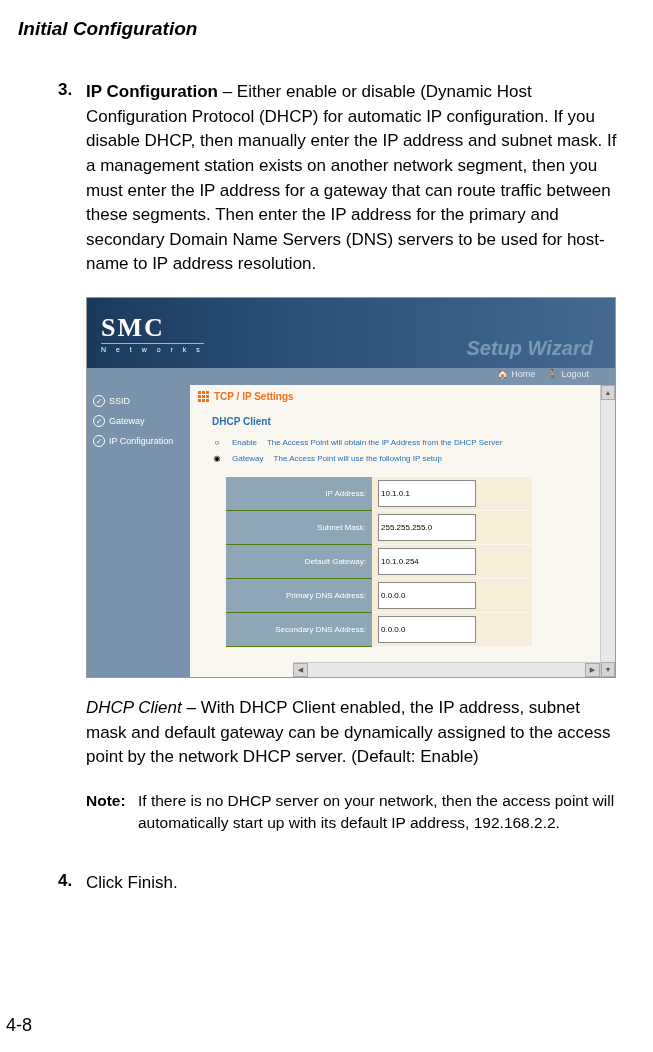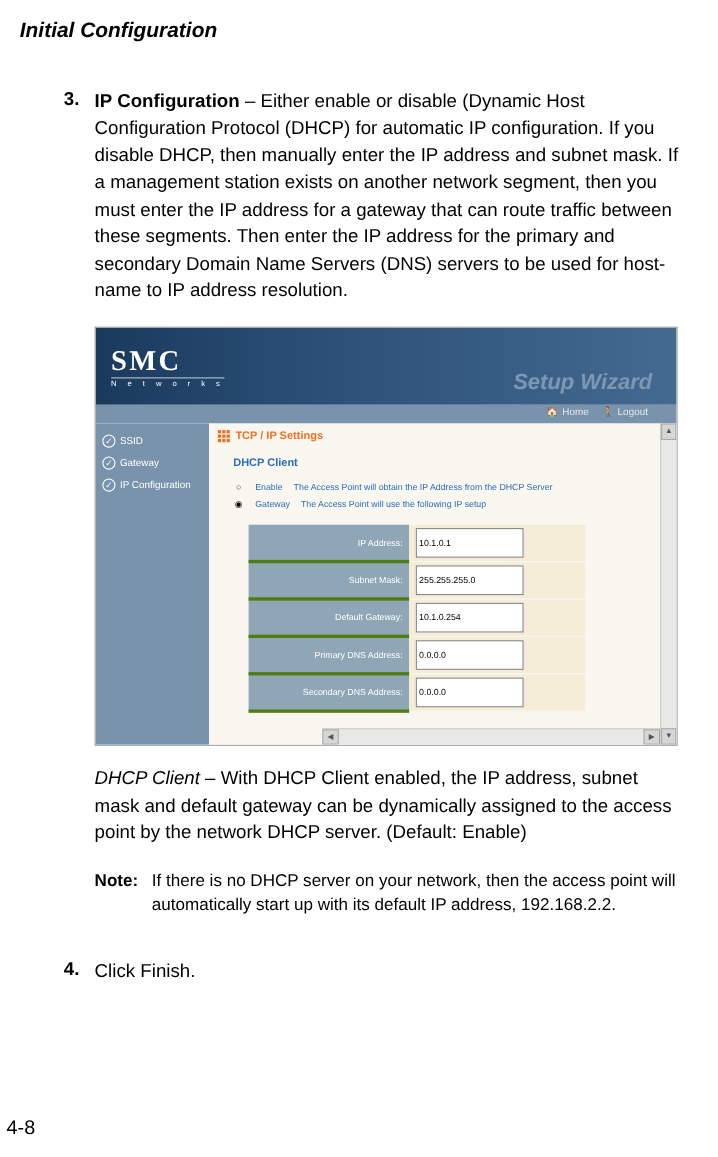--- a/index.html
+++ b/index.html
@@ -167,21 +167,21 @@
     }
     .ss-ip-table td {
       font-size: 8px;
       padding: 3px 6px;
     }
     .ss-ip-label {
       background: #8ea6b5;
       color: #fff;
       text-align: right;
       width: 146px;
-      border-bottom: 3px solid #4d7c0f;
+      border-bottom: 1px solid #4d7c0f;
     }
     .ss-ip-val {
       background: #f5edd8;
       width: 160px;
       border-bottom: 1px solid #faf7f0;
     }
     .ss-ip-val input {
       width: 98px;
       font-size: 8px;
       border: 1px solid #888;

